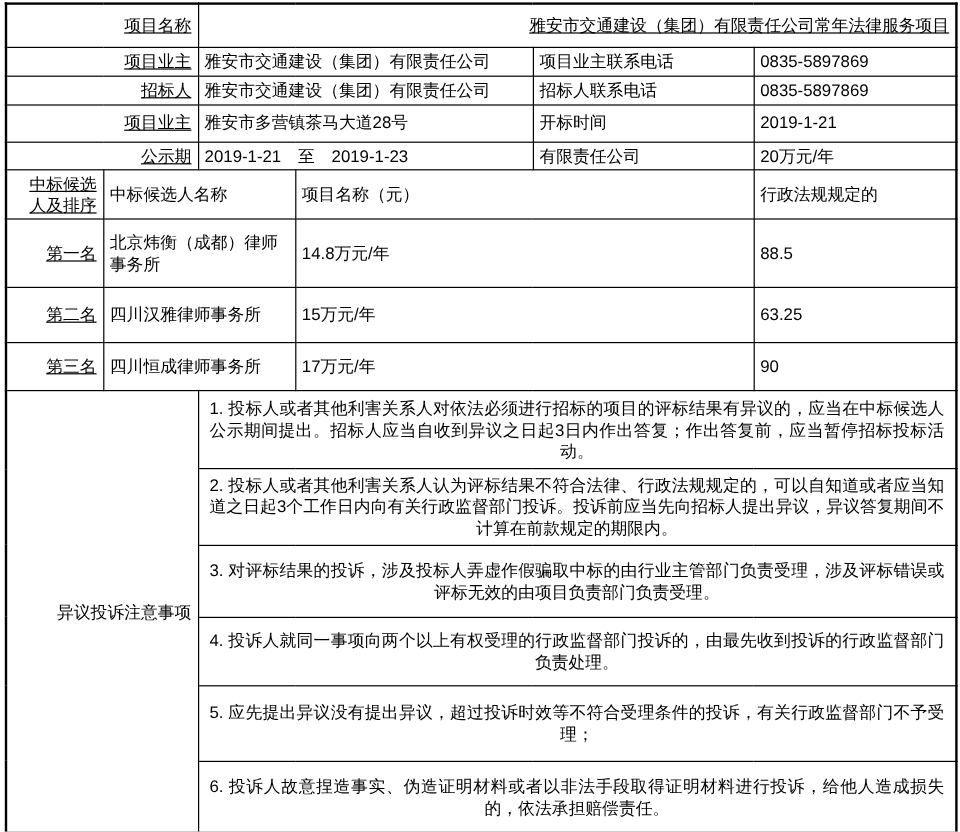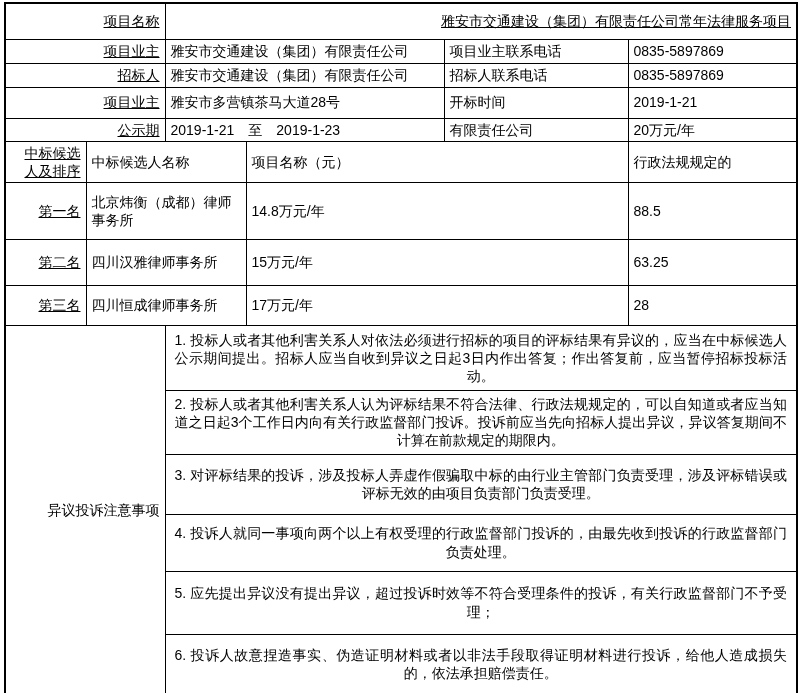--- a/index.html
+++ b/index.html
@@ -105,21 +105,21 @@
     <tr style="height:46px">
       <td class="lbl">第二名</td>
       <td class="ctr" colspan="2">四川汉雅律师事务所</td>
       <td class="ctr" colspan="2">15万元/年</td>
       <td class="ctr">63.25</td>
     </tr>
     <tr style="height:40px">
       <td class="lbl">第三名</td>
       <td class="ctr" colspan="2">四川恒成律师事务所</td>
       <td class="ctr" colspan="2">17万元/年</td>
-      <td class="ctr">28</td>
+      <td class="ctr">90</td>
     </tr>
 
     <tr style="height:65px">
       <td class="big-lbl" colspan="2" rowspan="6">异议投诉注意事项</td>
       <td class="note" colspan="4">1. 投标人或者其他利害关系人对依法必须进行招标的项目的评标结果有异议的，应当在中标候选人公示期间提出。招标人应当自收到异议之日起3日内作出答复；作出答复前，应当暂停招标投标活动。</td>
     </tr>
     <tr style="height:60px">
       <td class="note" colspan="4">2. 投标人或者其他利害关系人认为评标结果不符合法律、行政法规规定的，可以自知道或者应当知道之日起3个工作日内向有关行政监督部门投诉。投诉前应当先向招标人提出异议，异议答复期间不计算在前款规定的期限内。</td>
     </tr>
     <tr style="height:60px">

